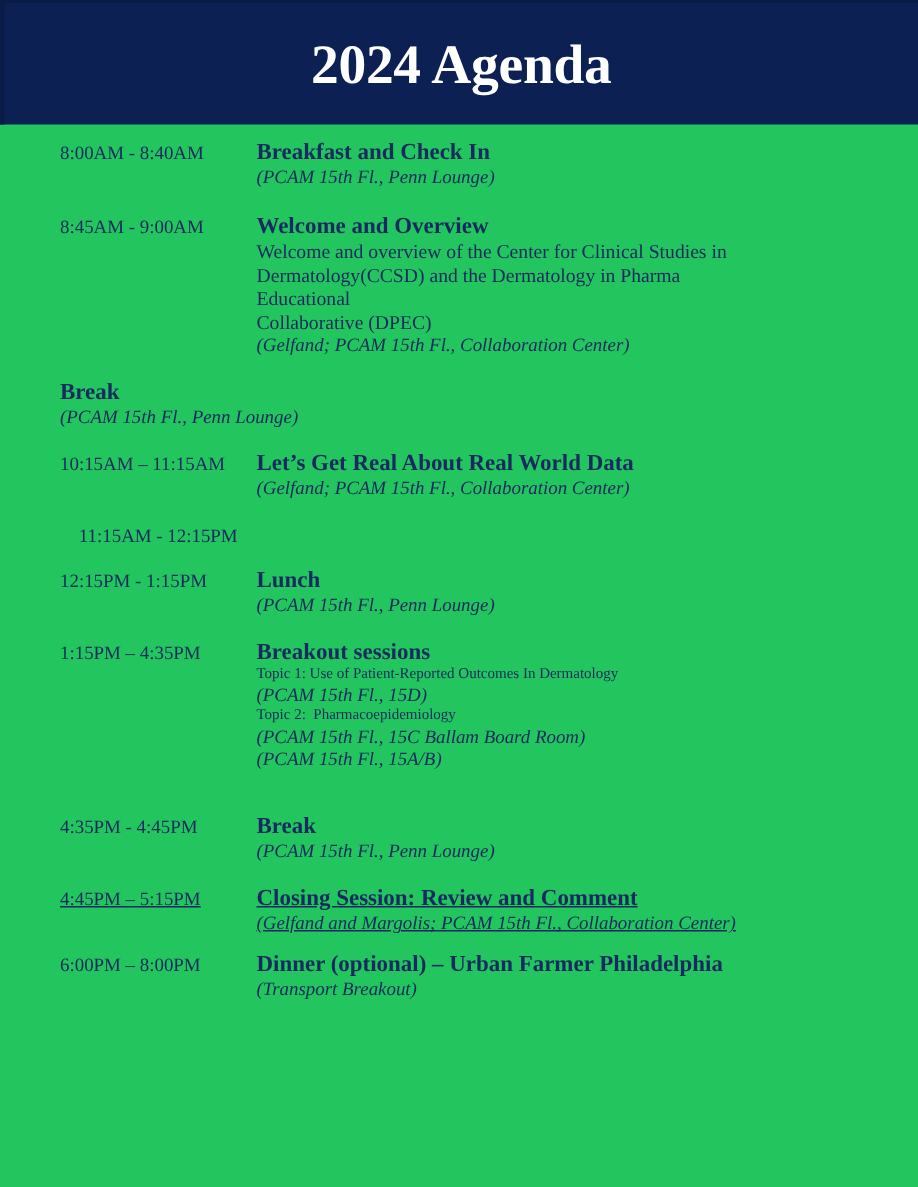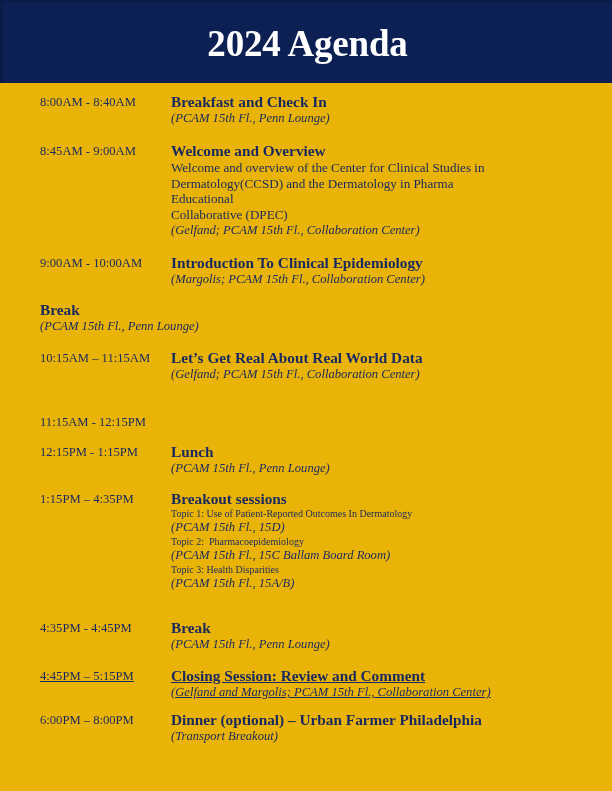--- a/index.html
+++ b/index.html
@@ -13,21 +13,21 @@
     overflow: hidden;
     font-family: "Liberation Serif", "DejaVu Serif", serif;
     color: #17295e;
     -webkit-font-smoothing: antialiased;
   }
 
   #page {
     position: relative;
     width: 612px;
     height: 791px;
-    background: #eab308;
+    background: #22c55e;
     box-sizing: border-box;
   }
 
   
   #banner {
     position: absolute;
     left: 0;
     top: 0;
     width: 612px;
     height: 83px;
@@ -137,59 +137,51 @@
       <div class="row" style="margin-top: 15px;">
         <div class="time-cell">8:45AM - 9:00AM</div>
         <div class="content-cell">
           <div class="ev-title">Welcome and Overview</div>
           <div class="ev-desc">Welcome and overview of the Center for Clinical Studies in</div>
           <div class="ev-desc">Dermatology(CCSD) and the Dermatology in Pharma Educational</div>
           <div class="ev-desc">Collaborative (DPEC)</div>
           <div class="ev-loc">(Gelfand; PCAM 15th Fl., Collaboration Center)</div>
         </div>
       </div>
-      <div class="row" style="margin-top: 15px;">
-        <div class="time-cell">9:00AM - 10:00AM</div>
-        <div class="content-cell">
-          <div class="ev-title">Introduction To Clinical Epidemiology</div>
-          <div class="ev-loc">(Margolis; PCAM 15th Fl., Collaboration Center)</div>
-        </div>
-      </div>
       <div class="row" style="margin-top: 14px;">
         <div class="content-cell">
           <div class="ev-title">Break</div>
           <div class="ev-loc">(PCAM 15th Fl., Penn Lounge)</div>
         </div>
       </div>
       <div class="row" style="margin-top: 14px;">
         <div class="time-cell">10:15AM – 11:15AM</div>
         <div class="content-cell">
           <div class="ev-title">Let’s Get Real About Real World Data</div>
           <div class="ev-loc">(Gelfand; PCAM 15th Fl., Collaboration Center)</div>
         </div>
       </div>
-      <div class="row" style="margin-top: 30px;">
+      <div class="row" style="margin-top: 14px; text-align: center;">
         <div class="time-cell">11:15AM - 12:15PM</div>
       </div>
       <div class="row" style="margin-top: 14px; justify-content: center;">
         <div class="time-cell">12:15PM - 1:15PM</div>
         <div class="content-cell">
           <div class="ev-title">Lunch</div>
           <div class="ev-loc">(PCAM 15th Fl., Penn Lounge)</div>
         </div>
       </div>
       <div class="row" style="margin-top: 14px;">
         <div class="time-cell">1:15PM – 4:35PM</div>
         <div class="content-cell">
           <div class="ev-title">Breakout sessions</div>
           <div class="sub-line">Topic 1: Use of Patient-Reported Outcomes In Dermatology</div>
           <div class="sub-line italic">(PCAM 15th Fl., 15D)</div>
           <div class="sub-line">Topic 2:  Pharmacoepidemiology</div>
           <div class="sub-line italic">(PCAM 15th Fl., 15C Ballam Board Room)</div>
-          <div class="sub-line">Topic 3: Health Disparities</div>
           <div class="sub-line italic">(PCAM 15th Fl., 15A/B)</div>
         </div>
       </div>
       <div class="row" style="margin-top: 27px;">
         <div class="time-cell">4:35PM - 4:45PM</div>
         <div class="content-cell">
           <div class="ev-title">Break</div>
           <div class="ev-loc">(PCAM 15th Fl., Penn Lounge)</div>
         </div>
       </div>

